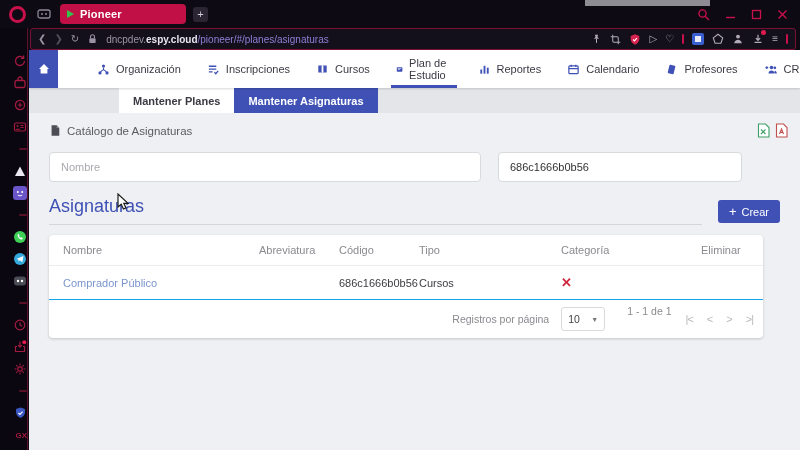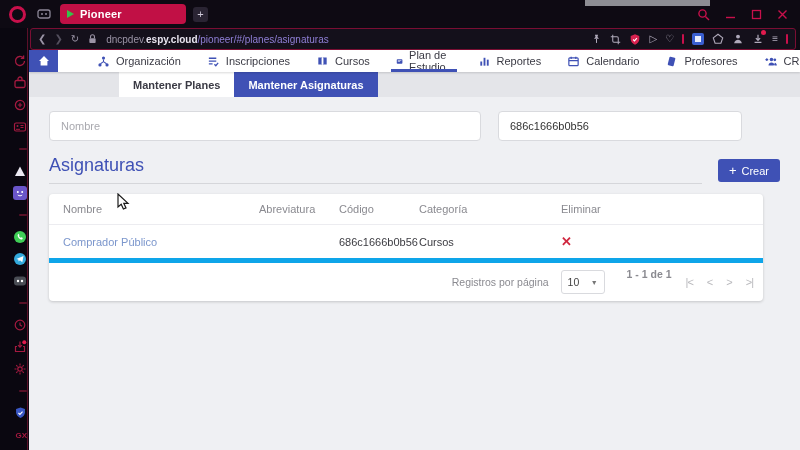--- a/index.html
+++ b/index.html
@@ -32,21 +32,21 @@
   
   .gx-sidebar{position:absolute;top:28px;left:0;bottom:0;width:28px;background:#0a0710;
               border-right:1px solid #5c1029;display:flex;flex-direction:column;align-items:flex-end;
               padding-top:22px;box-sizing:border-box;overflow:hidden;}
   .sb-item{height:22px;display:flex;align-items:center;justify-content:center;flex:none;}
   .sb-div{width:8px;height:2px;background:#591127;border-radius:1px;}
   .gx-label{color:#a51a40;font-size:8px;font-weight:bold;}
   .sb-dots{color:#7a2138;font-size:10px;}
   
   .app{position:absolute;top:50px;left:29px;right:0;bottom:0;background:#eff0f3;overflow:hidden;}
-  .appnav{position:relative;height:22px;background:#fff;display:flex;align-items:stretch;box-shadow:0 1px 2px rgba(0,0,0,.15);}
+  .appnav{position:relative;height:38px;background:#fff;display:flex;align-items:stretch;box-shadow:0 1px 2px rgba(0,0,0,.15);}
   .home-btn{width:29px;background:#3f51b5;display:flex;align-items:center;justify-content:center;flex:none;}
   .nav-items{display:flex;margin-left:26px;}
   .nav-item{position:relative;display:flex;align-items:center;gap:6px;padding:0 13px;font-size:11px;color:#3a3a44;}
   .nav-item.active::after{content:"";position:absolute;left:8px;right:8px;bottom:0;height:3px;background:#3f51b5;}
   .subtab-row{height:25px;background:#e4e5e9;display:flex;padding-left:90px;}
   .subtab{display:flex;align-items:center;padding:0 14px;font-size:11px;font-weight:bold;}
   .subtab.inactive{background:#fff;color:#3a3a44;}
   .subtab.active{background:#3f51b5;color:#fff;}
   .content{padding:0 20px;}
   .page-title-row{margin-top:10px;display:flex;align-items:center;gap:6px;color:#5b5b63;font-size:11.5px;}
@@ -62,29 +62,29 @@
   .btn-limpiar{background:#e1e1e4;border:1px solid #d4d4d8;}
   .section-row{margin-top:14px;display:flex;align-items:flex-end;}
   .title-wrap{flex:1;border-bottom:1px solid #d5d6da;padding-bottom:7px;margin-right:16px;}
   .section-title{color:#3f51b5;font-size:18px;}
   .btn-crear{height:23px;background:#3f51b5;border:none;color:#fff;border-radius:3px;padding:0 11px;
              font-size:11px;display:flex;align-items:center;gap:5px;margin-bottom:2px;font-family:"Liberation Sans",sans-serif;}
   .btn-crear .plus{font-size:13px;line-height:1;}
   .table-card{margin-top:10px;width:714px;background:#fff;border-radius:4px;box-shadow:0 1px 3px rgba(0,0,0,.18);overflow:hidden;}
   .trow{display:grid;grid-template-columns:196px 80px 80px 142px 140px 48px;align-items:center;padding:0 14px;}
   .thead{height:30px;font-size:11px;color:#8a8a90;border-bottom:1px solid #ececf0;}
-  .tdata{height:33px;font-size:11px;color:#3c3c42;border-bottom:5px solid #0ea5e9;}
+  .tdata{height:33px;font-size:11px;color:#3c3c42;border-bottom:1px solid #0ea5e9;}
   .cell-link{color:#7b96cc;cursor:pointer;}
   .del-btn{background:none;border:none;color:#d0273f;font-size:13px;font-weight:bold;padding:0;text-align:left;cursor:pointer;}
   .pag-row{height:38px;display:flex;align-items:center;justify-content:flex-end;padding-right:10px;
            color:#8a8a90;font-size:10.5px;gap:0;}
   .pag-select{margin-left:12px;width:44px;height:24px;border:1px solid #d9dade;border-radius:3px;display:flex;
               align-items:center;justify-content:space-between;padding:3px 6px;color:#444;box-sizing:border-box;background:#fff;}
   .caret{font-size:7px;color:#777;}
-  .pag-range{margin:0 14px 16px 22px;font-weight:bold;}
+  .pag-range{margin:0 14px 16px 22px;}
   .pag-nav{display:flex;gap:14px;color:#b9b9bd;font-size:11px;letter-spacing:-1px;}
   .pag-nav span{cursor:pointer;}
   .cursor{position:absolute;left:117px;top:193px;z-index:50;}
   svg{display:block;}
 </style>
 </head>
 <body>
 
 <div class="stage">
 
@@ -357,20 +357,41 @@
       </div>
 
     </div>
 
     <div class="subtab-row">
       <div class="subtab inactive">Mantener Planes</div>
       <div class="subtab active">Mantener Asignaturas</div>
     </div>
 
     <div class="content">
+      <div class="page-title-row">
+        <svg width="12" height="13" viewBox="0 0 14 14">
+            <path d="M3 1h6l3 3v9H3z" fill="#4d4d55"></path>
+            <path d="M9 1v3h3" fill="#8d8d95"></path>
+          </svg>
+        <span>Catálogo de Asignaturas</span>
+        <div class="export-icons">
+          <span>
+              <svg width="13" height="15" viewBox="0 0 13 15">
+                <path d="M1.5 1h7L12 4.5V14h-10.5z" fill="#fff" stroke="#3e9e68" stroke-width="1.1"></path>
+                <path d="M4 6.5l4.5 4.5M8.5 6.5L4 11" stroke="#3e9e68" stroke-width="1.2"></path>
+              </svg>
+            </span>
+          <span>
+              <svg width="13" height="15" viewBox="0 0 13 15">
+                <path d="M1.5 1h7L12 4.5V14h-10.5z" fill="#fff" stroke="#c0504d" stroke-width="1.1"></path>
+                <path d="M4.5 11l2-5 2 5M5.2 9.4h2.6" stroke="#c0504d" stroke-width="1.1" fill="none"></path>
+              </svg>
+            </span>
+        </div>
+      </div>
 
       <div class="filters-row">
         <input class="inp inp-nombre" type="text" placeholder="Nombre" style="">
         <input class="inp inp-codigo" type="text" value="686c1666b0b56" style="">
       </div>
 
 
       <div class="section-row">
         <div class="title-wrap">
           <span class="section-title">Asignaturas</span>
@@ -379,20 +400,21 @@
           <span class="plus">+</span>
           <span>Crear</span>
         </button>
       </div>
 
       <div class="table-card">
         <div class="trow thead">
           <span>Nombre</span>
           <span>Abreviatura</span>
           <span>Código</span>
+          <span>Tipo</span>
           <span>Categoría</span>
           <span>Eliminar</span>
         </div>
         <div class="trow tdata">
           <span class="cell-link">Comprador Público</span>
           <span></span>
           <span>686c1666b0b56</span>
           <span>Cursos</span>
           <button class="del-btn">✕</button>
         </div>

